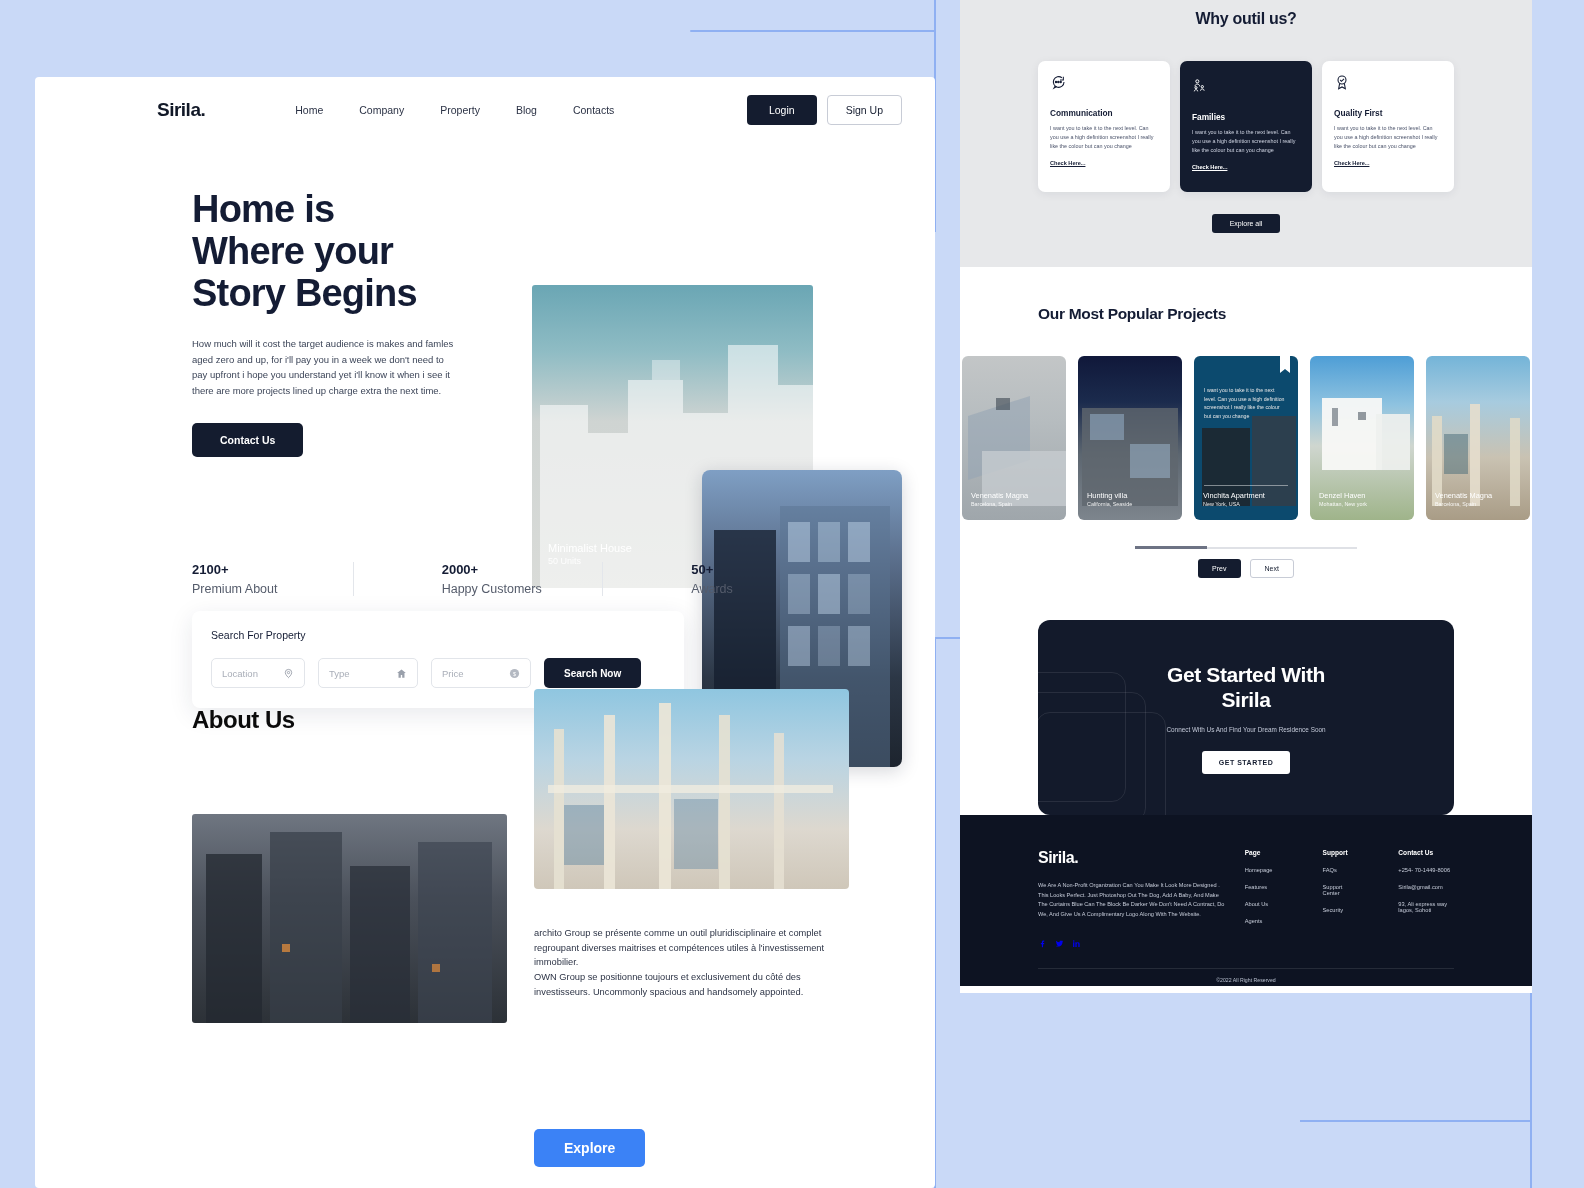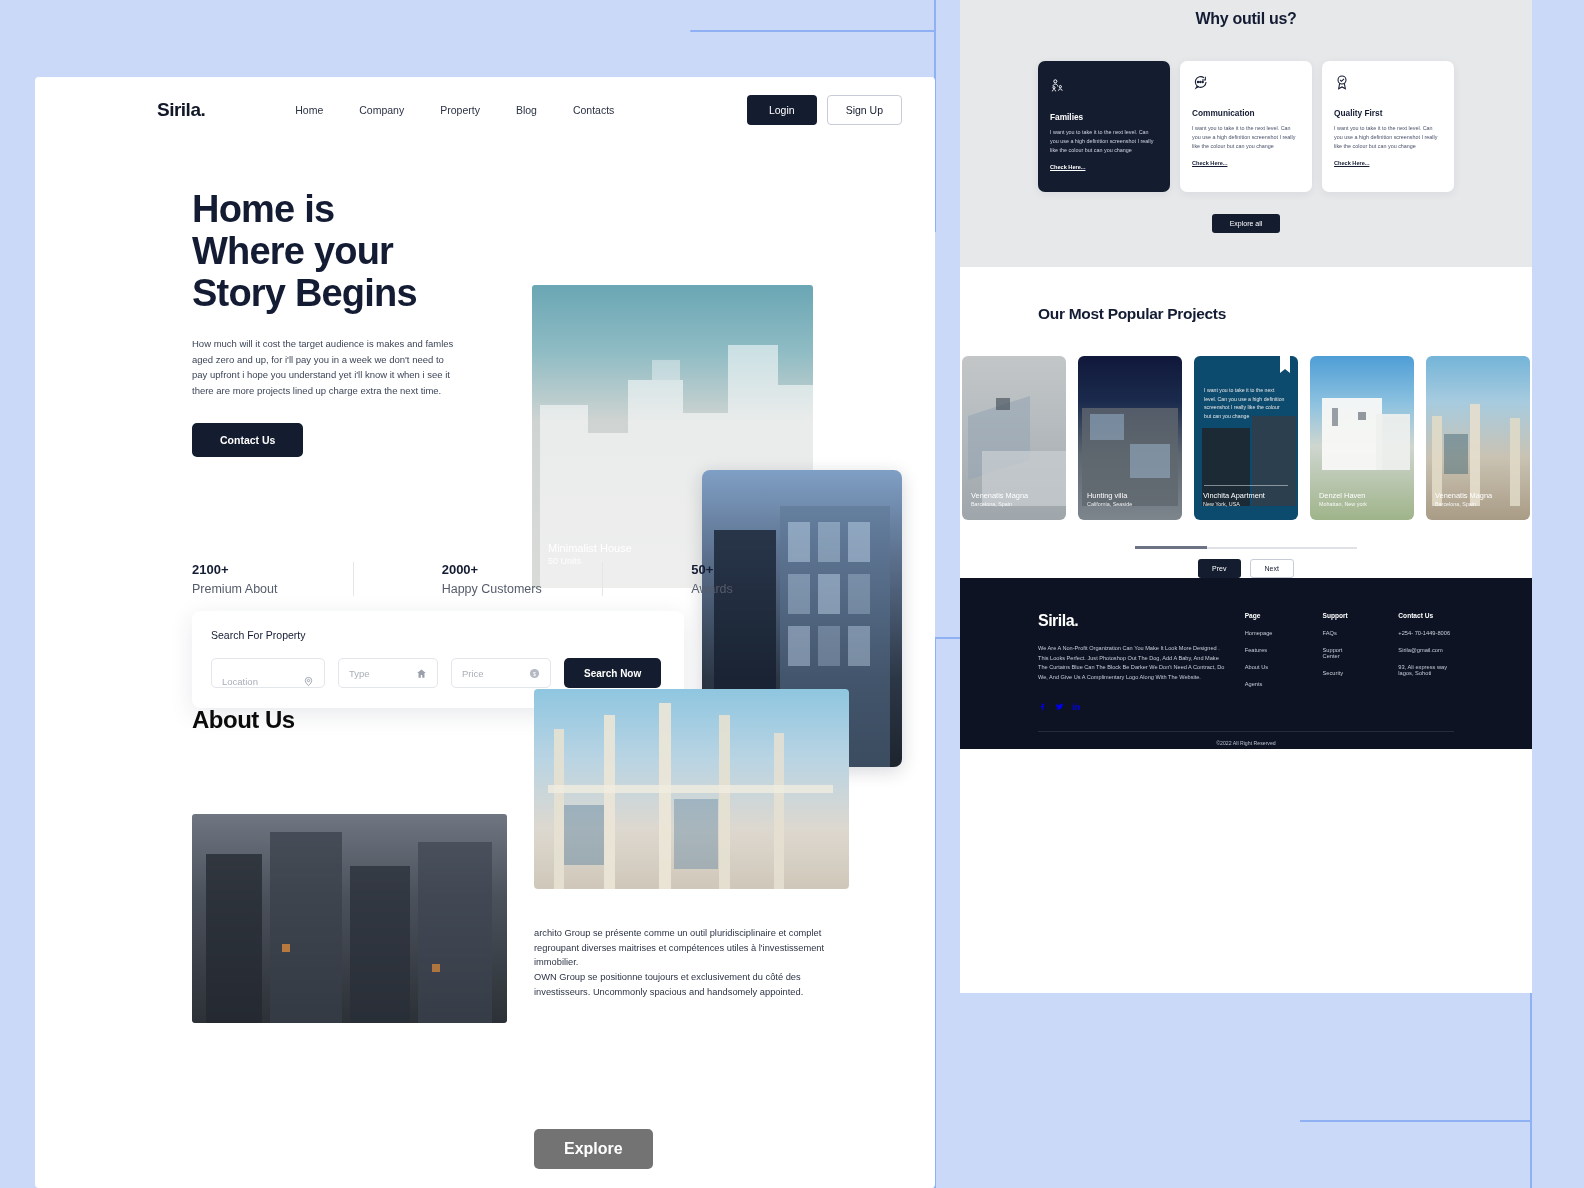--- a/index.html
+++ b/index.html
@@ -85,21 +85,21 @@
   }
   .search-panel .title { font-size: 10.5px; font-weight: normal; color: #141c34; }
   .search-row { display: flex; gap: 13px; margin-top: 17px; align-items: center; }
   .field {
     position: relative; height: 30px; border: 1px solid #e2e5ea;
     border-radius: 5px; display: flex; align-items: center;
     padding: 0 10px; background: #fff;
   }
   .field span.ph { font-size: 9.5px; color: #a9aeb8; }
   .field .ic { position: absolute; right: 10px; color: #9aa0ab; display: flex; }
-  .f-loc { width: 114px; align-items: flex-end; } .f-type { width: 100px; } .f-price { width: 100px; }
+  .f-loc { width: 94px; } .f-type { width: 100px; } .f-price { width: 100px; }
   .btn-search {
     background: #141c2f; color: #fff; border: none; border-radius: 5px;
     height: 30px; padding: 0 20px; font-size: 10px; font-weight: bold; cursor: pointer;
   }
 
   
   .stats { display: flex; margin: 0 0 0 157px; padding-top: 105px; width: 660px; }
   .stat { flex: 1; position: relative; padding-left: 0; }
   .stat + .stat { border-left: 1px solid #e3e6eb; padding-left: 88px; }
   .stat .n { font-size: 13px; font-weight: bold; color: #141c34; }
@@ -117,22 +117,22 @@
     position: absolute; left: 157px; top: 108px; width: 315px; height: 209px;
     border-radius: 3px; overflow: hidden;
     background: linear-gradient(#6f7681 0%, #4b515b 40%, #2c3137 100%);
   }
   .about-text {
     position: absolute; left: 499px; top: 220px; width: 320px;
     font-size: 9.3px; line-height: 1.58; color: #2d3446;
   }
   .btn-explore {
     position: absolute; left: 499px; top: 1052px;
-    background: #737373; color: #fff; border: none; border-radius: 5px;
-    padding: 11px 30px; font-size: 16px; font-weight: bold; cursor: pointer;
+    background: #3b82f6; color: #fff; border: none; border-radius: 5px;
+    padding: 11px 30px; font-size: 14px; font-weight: bold; cursor: pointer;
   }
 
   
   .right-page {
     position: absolute; left: 960px; top: 0;
     width: 572px; height: 993px; background: #ffffff; overflow: hidden;
   }
   .why { background: #e7e8ea; padding: 10px 0 34px 0; }
   .why h2 {
     text-align: center; font-size: 16px; font-weight: bold;
@@ -362,56 +362,56 @@
 OWN Group se positionne toujours et exclusivement du côté des investisseurs. Uncommonly spacious and handsomely appointed.</p>
   </section>
   <button class="btn-explore">Explore</button>
 </div>
 
 <div class="right-page">
 
   <section class="why">
     <h2>Why outil us?</h2>
     <div class="why-cards">
+
+      <div class="wcard">
+        <span class="icon">
+          <svg width="16" height="16" viewBox="0 0 24 24" fill="none" stroke="currentColor" stroke-width="1.6">
+            <path d="M21 12a8 8 0 1 1-3.2-6.4"></path>
+              <path d="M20 4v5h-5"></path>
+            <circle cx="9" cy="12" r="1" fill="currentColor"></circle>
+              <circle cx="12.5" cy="12" r="1" fill="currentColor"></circle>
+              <circle cx="16" cy="12" r="1" fill="currentColor"></circle>
+            <path d="M8 17.5 6 21l4-2.2"></path>
+          </svg>
+        </span>
+        <h3>Communication</h3>
+        <p>I want you to take it to the next level. Can you use a high definition screenshot I really like the colour but can you change</p>
+        <a class="chk" href="#">Check Here...</a>
+      </div>
 
       <div class="wcard dark">
         <span class="icon">
           <svg width="16" height="16" viewBox="0 0 24 24" fill="none" stroke="currentColor" stroke-width="1.5">
             <circle cx="8" cy="5" r="2.3"></circle>
               <path d="M4.5 12.5c0-2 1.6-3.4 3.5-3.4s3.5 1.4 3.5 3.4"></path>
             <circle cx="15.5" cy="13" r="1.7"></circle>
               <path d="M12.8 19c0-1.5 1.2-2.6 2.7-2.6s2.7 1.1 2.7 2.6"></path>
             <circle cx="6" cy="14.5" r="1.6"></circle>
               <path d="M3.4 20c0-1.4 1.2-2.5 2.6-2.5S8.6 18.6 8.6 20"></path>
           </svg>
         </span>
         <h3>Families</h3>
         <p>I want you to take it to the next level. Can you use a high definition screenshot I really like the colour but can you change</p>
         <a class="chk" href="#">Check Here...</a>
       </div>
 
       <div class="wcard">
         <span class="icon">
           <svg width="16" height="16" viewBox="0 0 24 24" fill="none" stroke="currentColor" stroke-width="1.6">
-            <path d="M21 12a8 8 0 1 1-3.2-6.4"></path>
-              <path d="M20 4v5h-5"></path>
-            <circle cx="9" cy="12" r="1" fill="currentColor"></circle>
-              <circle cx="12.5" cy="12" r="1" fill="currentColor"></circle>
-              <circle cx="16" cy="12" r="1" fill="currentColor"></circle>
-            <path d="M8 17.5 6 21l4-2.2"></path>
-          </svg>
-        </span>
-        <h3>Communication</h3>
-        <p>I want you to take it to the next level. Can you use a high definition screenshot I really like the colour but can you change</p>
-        <a class="chk" href="#">Check Here...</a>
-      </div>
-
-      <div class="wcard">
-        <span class="icon">
-          <svg width="16" height="16" viewBox="0 0 24 24" fill="none" stroke="currentColor" stroke-width="1.6">
             <circle cx="12" cy="9" r="6"></circle>
               <path d="m9.3 9 1.9 1.9L15 7.2"></path>
             <path d="M8.5 14.2 7 22l5-2.6L17 22l-1.5-7.8"></path>
           </svg>
         </span>
         <h3>Quality First</h3>
         <p>I want you to take it to the next level. Can you use a high definition screenshot I really like the colour but can you change</p>
         <a class="chk" href="#">Check Here...</a>
       </div>
     </div>
@@ -483,20 +483,33 @@
 
     <div class="slider-track">
       <div class="thumb"></div>
     </div>
     <div class="pager">
       <button class="btn-prev">Prev</button>
       <button class="btn-next">Next</button>
     </div>
   </section>
 
+  <div class="cta-wrap">
+    <div class="cta">
+      <div class="deco-sq" style="left:-42px;top:52px;width:130px;height:130px;"></div>
+      <div class="deco-sq" style="left:-22px;top:72px;width:130px;height:130px;"></div>
+      <div class="deco-sq" style="left:-2px;top:92px;width:130px;height:130px;"></div>
+      <h2>
+        <span>Get Started With</span><br>
+        <span>Sirila</span>
+      </h2>
+      <p>Connect With Us And Find Your Dream Residence Soon</p>
+      <button class="btn-get-started">GET STARTED</button>
+    </div>
+  </div>
 
   <footer class="footer">
     <div class="footer-inner">
       <div class="f-left">
         <div class="logo-f">Sirila.</div>
         <p>We Are A Non-Profit Organization Can You Make It Look More Designed . This Looks Perfect. Just Photoshop Out The Dog, Add A Baby, And Make The Curtains Blue Can The Block Be Darker We Don't Need A Contract, Do We, And Give Us A Complimentary Logo Along With The Website.</p>
         <div class="socials">
           <a href="#">
             <svg width="9" height="9" viewBox="0 0 24 24" fill="currentColor">
                 <path d="M13.5 22v-8h2.7l.4-3.2h-3.1V8.7c0-.9.3-1.6 1.6-1.6h1.6V4.2c-.3 0-1.3-.1-2.4-.1-2.4 0-4 1.5-4 4.2v2.5H7.5V14h2.8v8z"></path>

